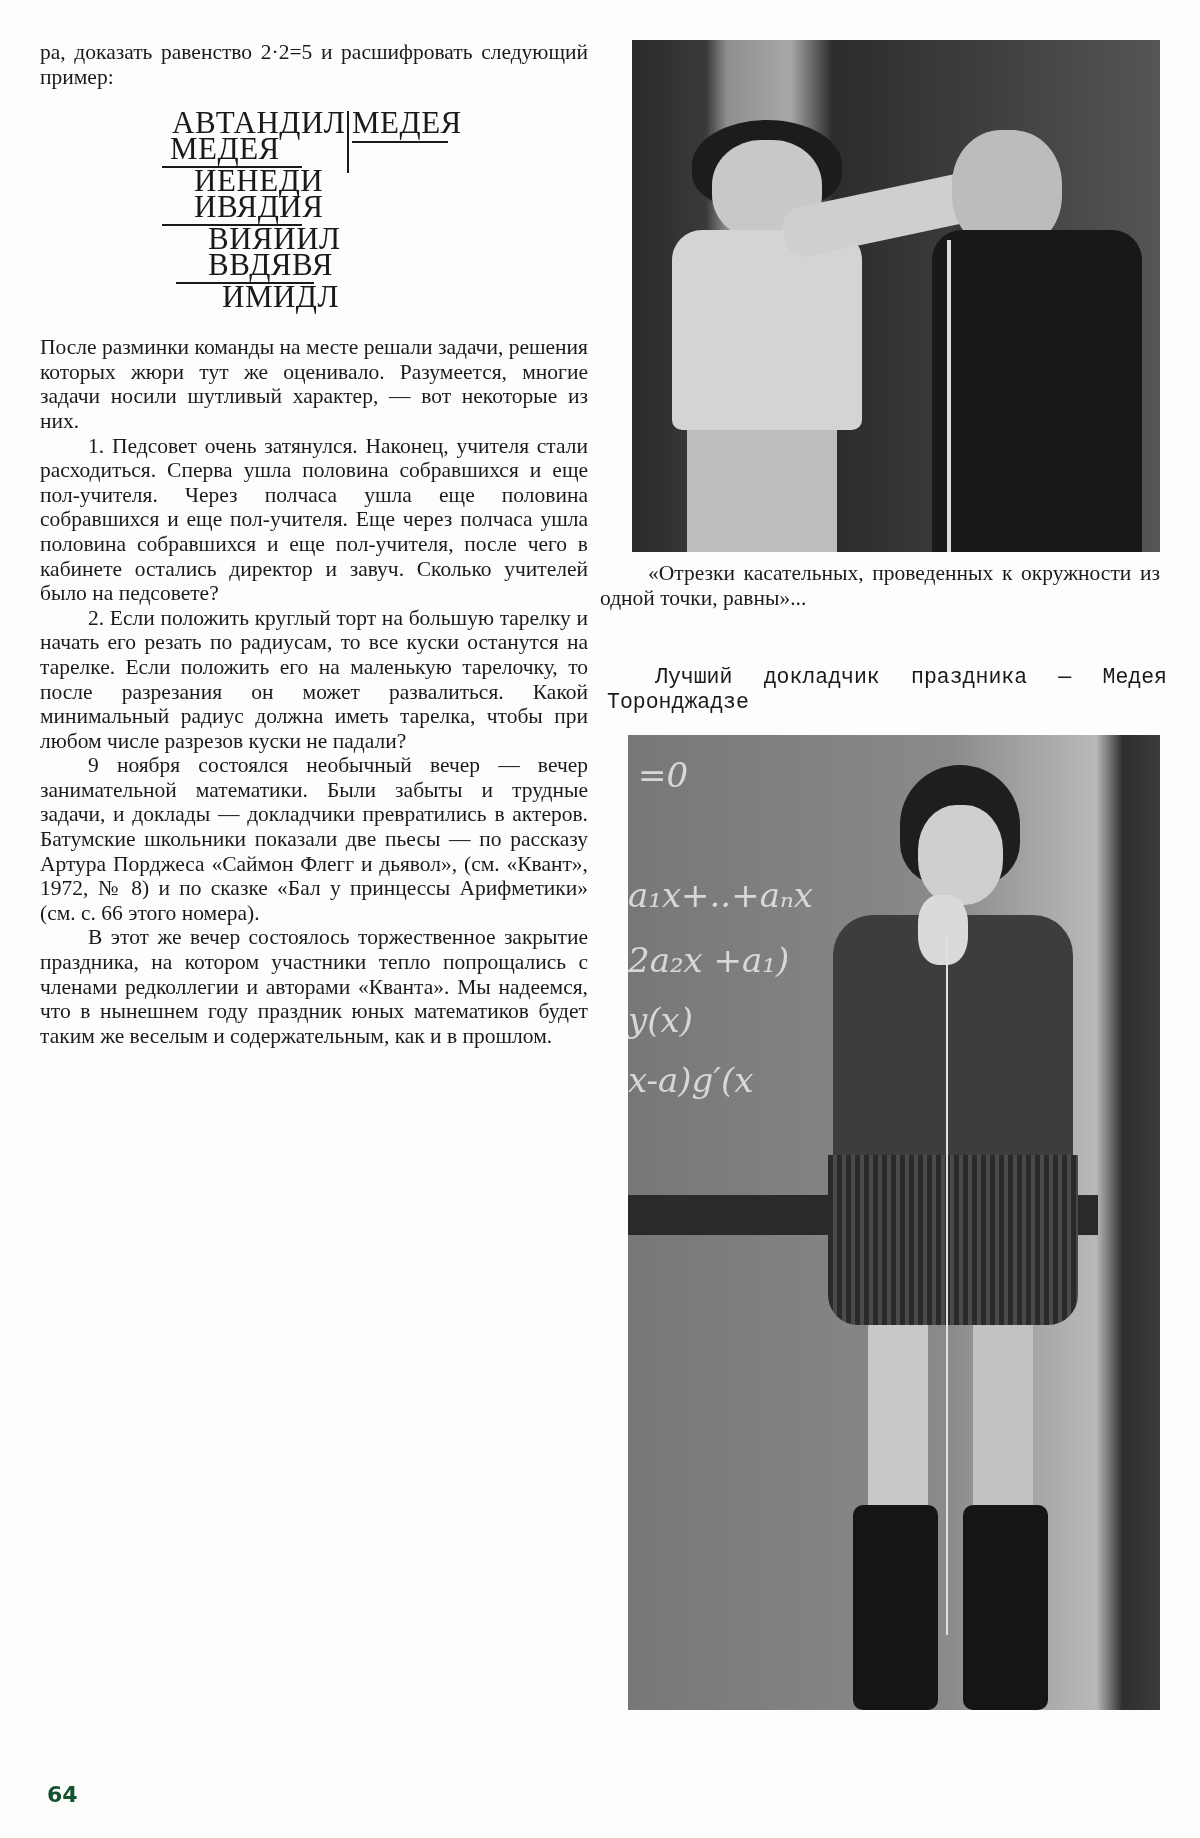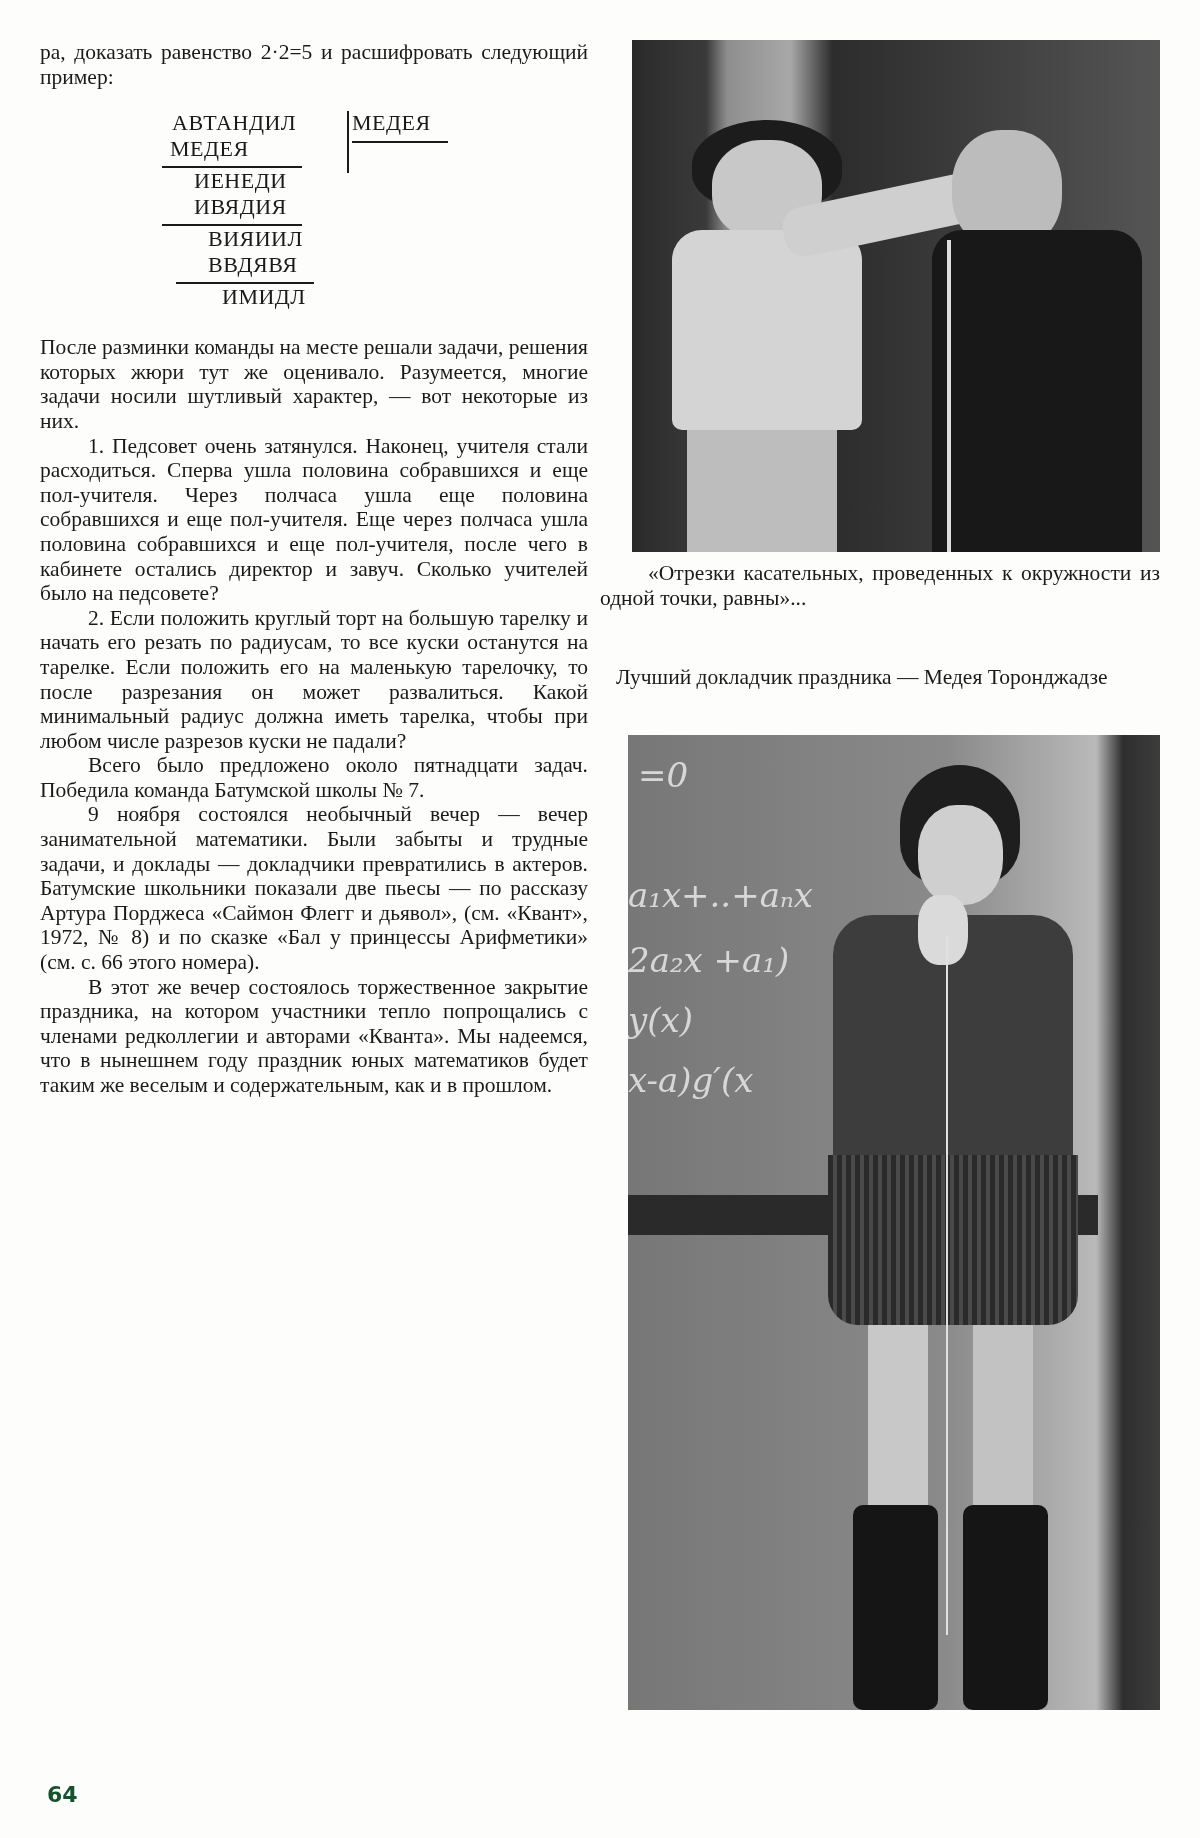--- a/index.html
+++ b/index.html
@@ -8,21 +8,21 @@
     font-family: "Liberation Serif", "DejaVu Serif", serif; color: #1a1a1a;
   }
   .col-left {
     position: absolute; left: 40px; top: 40px; width: 548px;
     font-size: 21.5px; line-height: 24.6px; text-align: justify;
   }
   .col-left p { margin: 0; }
   .col-left p.indent { text-indent: 48px; }
   .division {
     position: relative; height: 270px; margin: 6px 0 8px 0;
-    font-size: 22px; line-height: 27px; letter-spacing: 0.5px;
+    font-size: 31px; line-height: 27px; letter-spacing: 0.5px;
   }
   .division span { position: absolute; white-space: nowrap; }
   .division .rule { position: absolute; height: 2px; background: #1a1a1a; }
   .division .vbar { position: absolute; width: 2px; background: #1a1a1a; }
   .signature {
     font-style: italic; text-align: right; padding-right: 40px; margin-top: 8px !important;
   }
   .page-num {
     position: absolute; left: 47px; top: 1782px; font-family: "DejaVu Sans", sans-serif;
     font-weight: bold; font-size: 22px; color: #14532d;
@@ -62,40 +62,39 @@
     <div class="rule" style="left:122px; top:129px; width:140px;"></div>
     <span style="left:168px; top:130px;">ВИЯИИЛ</span>
     <span style="left:168px; top:156px;">ВВДЯВЯ</span>
     <div class="rule" style="left:136px; top:187px; width:138px;"></div>
     <span style="left:182px; top:188px;">ИМИДЛ</span>
   </div>
 
   <p style="margin-top:-38px;">После разминки команды на месте решали задачи, решения которых жюри тут же оценивало. Разумеется, многие задачи носили шутливый характер, — вот некоторые из них.</p>
   <p class="indent">1. Педсовет очень затянулся. Наконец, учителя стали расходиться. Сперва ушла половина собравшихся и еще пол-учителя. Через полчаса ушла еще половина собравшихся и еще пол-учителя. Еще через полчаса ушла половина собравшихся и еще пол-учителя, после чего в кабинете остались директор и завуч. Сколько учителей было на педсовете?</p>
   <p class="indent">2. Если положить круглый торт на большую тарелку и начать его резать по радиусам, то все куски останутся на тарелке. Если положить его на маленькую тарелочку, то после разрезания он может развалиться. Какой минимальный радиус должна иметь тарелка, чтобы при любом числе разрезов куски не падали?</p>
-  <p class="indent">Всего было предложено около пятнадцати задач. Победила команда Батумской школы № 7.</p>
   <p class="indent">9 ноября состоялся необычный вечер — вечер занимательной математики. Были забыты и трудные задачи, и доклады — докладчики превратились в актеров. Батумские школьники показали две пьесы — по рассказу Артура Порджеса «Саймон Флегг и дьявол», (см. «Квант», 1972, № 8) и по сказке «Бал у принцессы Арифметики» (см. с. 66 этого номера).</p>
   <p class="indent">В этот же вечер состоялось торжественное закрытие праздника, на котором участники тепло попрощались с членами редколлегии и авторами «Кванта». Мы надеемся, что в нынешнем году праздник юных математиков будет таким же веселым и содержательным, как и в прошлом.</p>
 </div>
 
 <div class="photo photo-top">
   <div class="shape" style="left:60px; top:80px; width:150px; height:90px; border-radius:50% 50% 40% 40%; background:#1c1c1c;"></div>
   <div class="shape" style="left:80px; top:100px; width:110px; height:100px; border-radius:45%; background:#c8c8c8;"></div>
   <div class="shape" style="left:40px; top:190px; width:190px; height:200px; border-radius:30px 30px 10px 10px; background:#d4d4d4;"></div>
   <div class="shape" style="left:150px; top:150px; width:200px; height:50px; background:#cfcfcf; transform:rotate(-12deg); border-radius:20px;"></div>
   <div class="shape" style="left:55px; top:390px; width:150px; height:122px; background:#bdbdbd;"></div>
   <div class="shape" style="left:320px; top:90px; width:110px; height:120px; border-radius:45%; background:#bcbcbc;"></div>
   <div class="shape" style="left:300px; top:190px; width:210px; height:322px; background:#181818; border-radius:30px 30px 0 0;"></div>
   <div class="shape" style="left:315px; top:200px; width:4px; height:312px; background:#dcdcdc;"></div>
 </div>
 <div class="caption" style="left:600px; top:561px; width:560px;">
   <p class="indent">«Отрезки касательных, проведенных к окружности из одной точки, равны»...</p>
 </div>
 
-<div class="caption" style="left:568px; top:665px; width:560px;">
+<div class="caption" style="left:607px; top:665px; width:560px;font-family:Liberation Mono, monospace;">
   <p class="indent">Лучший докладчик праздника — Медея Торонджадзе</p>
 </div>
 
 <div class="photo photo-bottom">
   <span class="chalk" style="left:10px; top:20px;">=0</span>
   <span class="chalk" style="left:0px; top:140px;text-align:right;">a₁x+..+aₙx</span>
   <span class="chalk" style="left:0px; top:205px;">2a₂x +a₁)</span>
   <span class="chalk" style="left:0px; top:265px;">y(x)</span>
   <span class="chalk" style="left:0px; top:325px;">x-a)g′(x</span>
   <div class="shape" style="left:0; top:460px; width:470px; height:40px; background:#2a2a2a;"></div>

